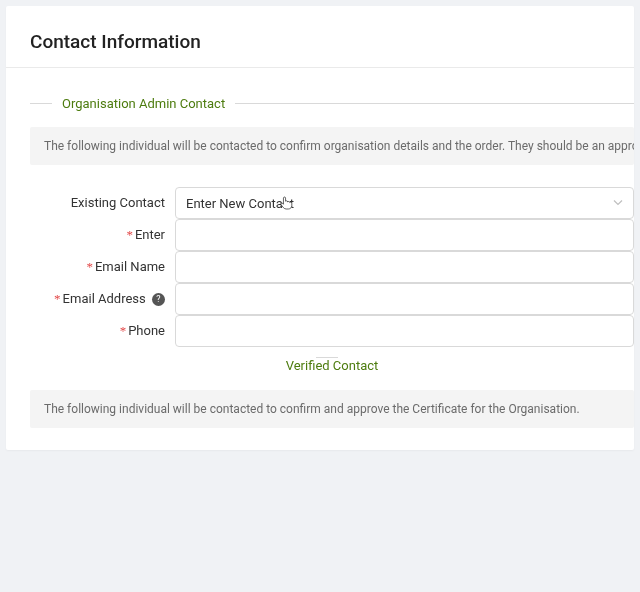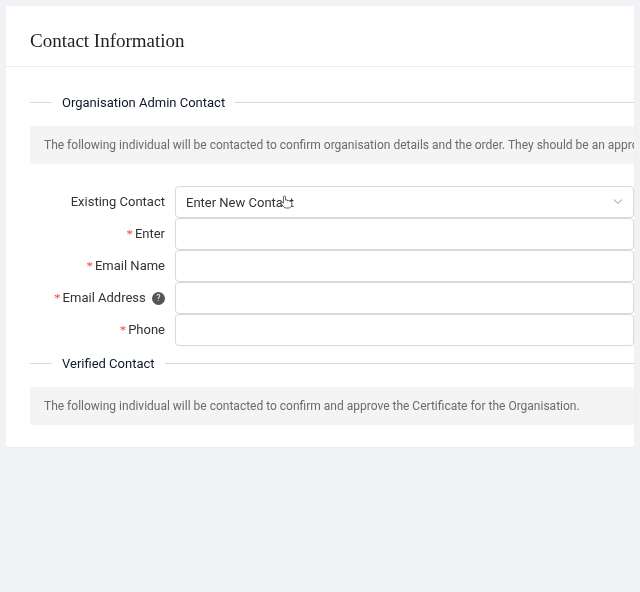--- a/index.html
+++ b/index.html
@@ -17,21 +17,20 @@
       box-shadow: 0 1px 2px rgba(0,0,0,0.04);
       border-radius: 2px;
       padding-top: 24px;
       overflow: hidden;
     }
     .page-title {
       font-size: 19px;
       font-weight: 500;
       color: #222;
       padding: 0 24px 14px 24px;
-      font-family: Liberation Serif, serif;
     }
     .hr-full {
       border: none;
       border-top: 1px solid #eaeaea;
       margin: 0;
     }
     .content {
       padding: 28px 0 0 24px;   
     }
     .section-divider {
@@ -43,21 +42,21 @@
       width: 22px;
       border-top: 1px solid #d9d9d9;
       margin-right: 10px;
     }
     .section-divider .dash-right {
       flex: 1;
       border-top: 1px solid #d9d9d9;
       margin-left: 10px;
     }
     .section-divider .label {
-      color: #0f172a;
+      color: #4d7c0f;
       font-size: 13px;
       white-space: nowrap;
     }
     .alert {
       background: #f4f4f4;
       padding: 12px 14px;
       font-size: 12px;
       color: #6b6b6b;
       border-radius: 2px;
       margin-bottom: 22px;
@@ -211,21 +210,21 @@
 
       <div class="form-row">
         <div class="form-label">
           <span class="req-star">*</span><span>Phone</span>
         </div>
         <div class="form-control-wrap">
           <input class="ant-input" type="text" style="">
         </div>
       </div>
 
-      <div class="section-divider" style="margin-top:10px;">
+      <div class="section-divider" style="margin-top:10px;flex-direction:column;">
         <span class="dash-left"></span>
         <span class="label">Verified Contact</span>
         <span class="dash-right"></span>
       </div>
 
       <div class="alert">The following individual will be contacted to confirm and approve the Certificate for the Organisation.</div>
 
 
     </div>
   </div>

